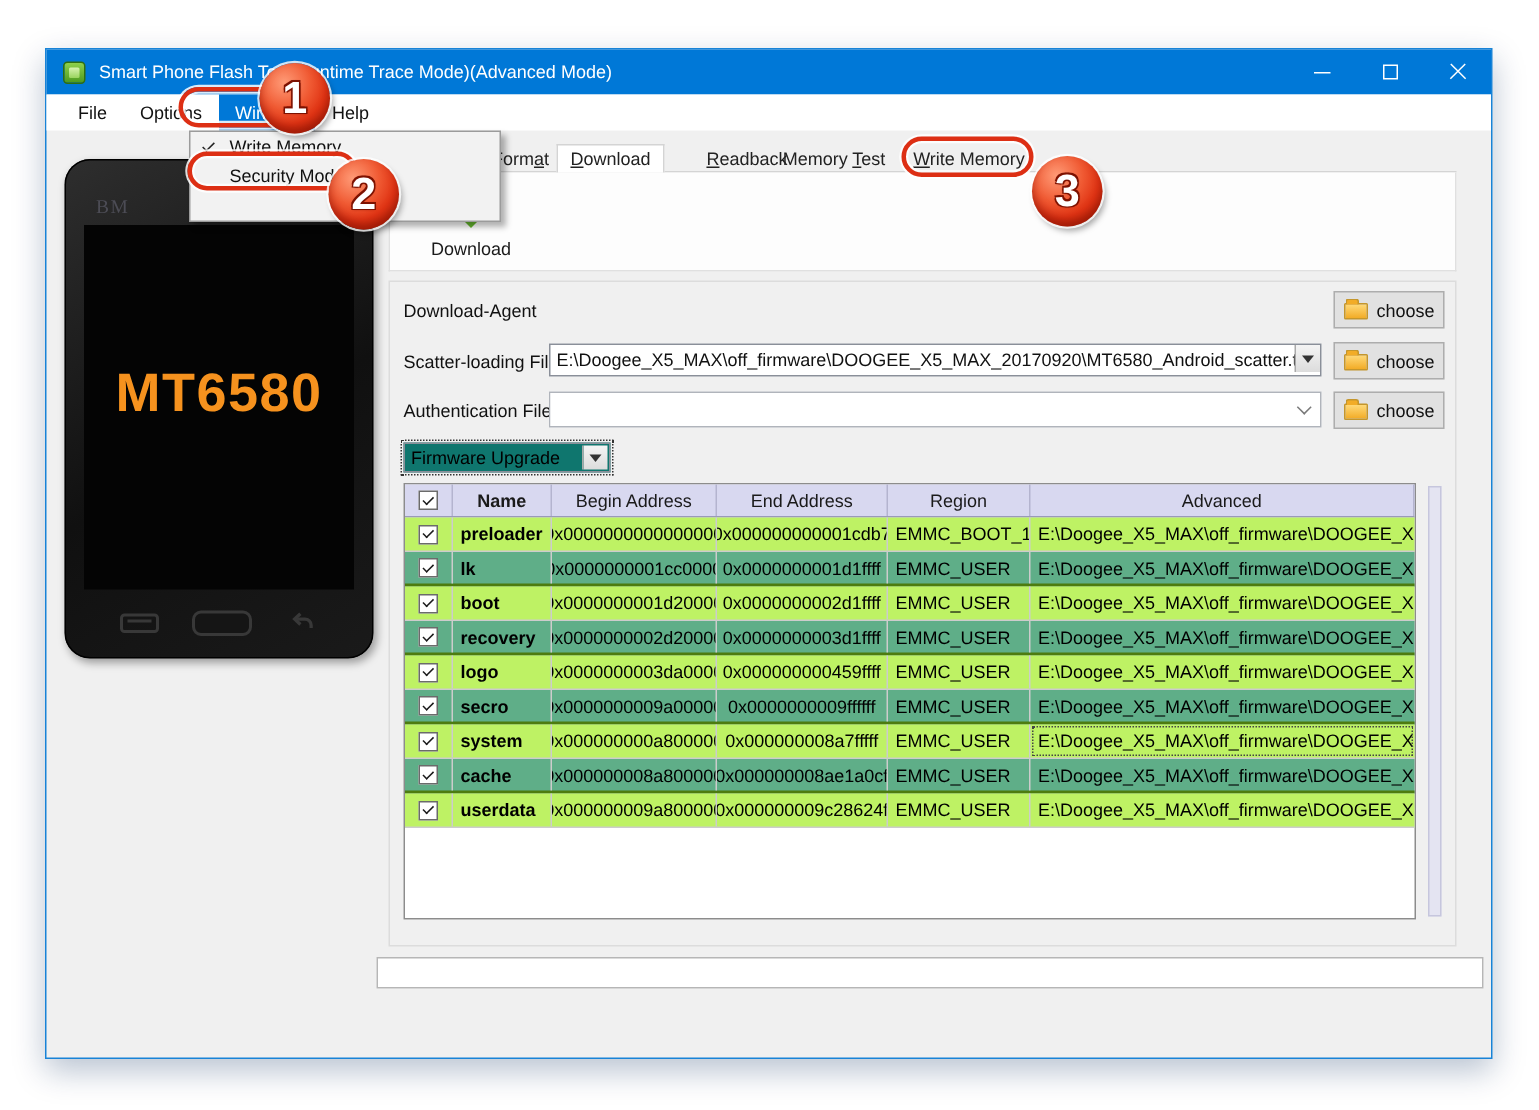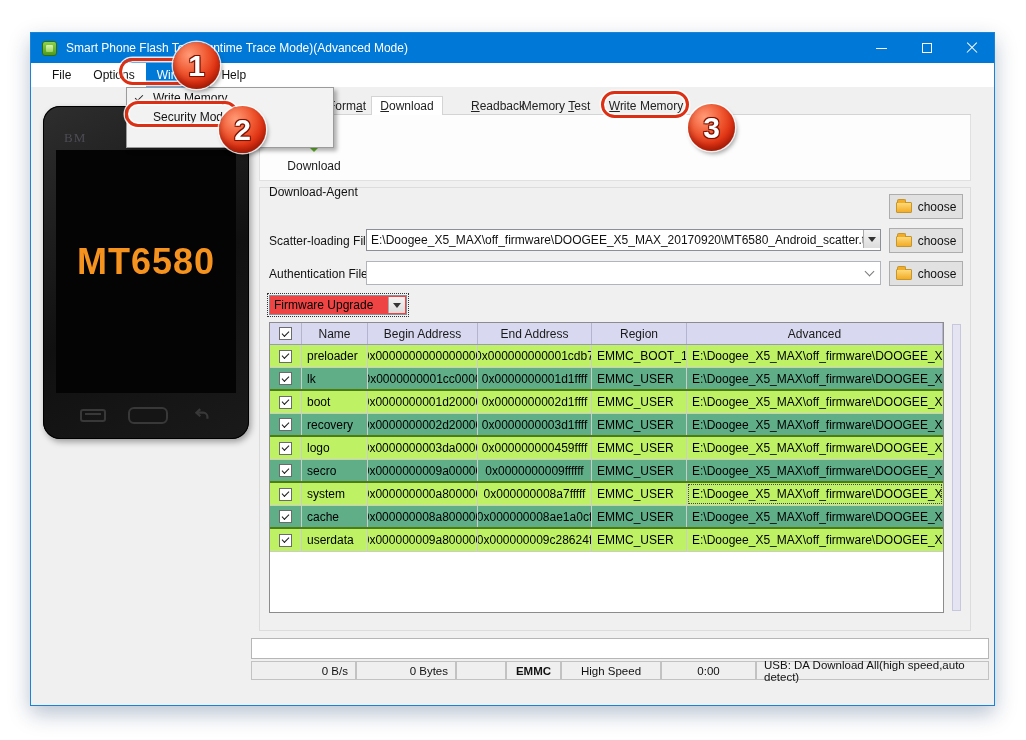--- a/index.html
+++ b/index.html
@@ -66,30 +66,30 @@
   .tfield { position:absolute; left:335px; width:515px; height:22px; background:#fff; border:1px solid #8a8f99;
             font-family:"Liberation Sans",sans-serif; font-size:12px; padding:0 4px; color:#111; }
   .combo-arrow-btn { position:absolute; top:1px; right:1px; width:17px; height:18px; background:linear-gradient(#f4f4f4,#dcdcdc); border-left:1px solid #aaa; display:flex; align-items:center; justify-content:center; }
   .tri-down { width:0; height:0; border-left:4px solid transparent; border-right:4px solid transparent; border-top:5px solid #333; }
   .chev { width:7px; height:7px; border-right:1.6px solid #7a7a7a; border-bottom:1.6px solid #7a7a7a; transform:rotate(45deg); margin-top:-4px; }
   .auth-arrow { position:absolute; top:4px; right:4px; width:14px; height:14px; display:flex; align-items:center; justify-content:center; }
   .choose-btn { position:absolute; left:858px; width:74px; height:25px; background:#e1e1e1; border:1px solid #adadad;
                 display:flex; align-items:center; justify-content:center; gap:6px; font-size:12px; color:#111; }
   .folder { width:16px; height:11px; background:linear-gradient(#ffd977,#f2ac27); border:1px solid #c4962c; border-radius:1px; position:relative; margin-top:2px;}
   .folder::before{ content:""; position:absolute; left:0px; top:-4px; width:7px; height:3px; background:#f2ac27; border:1px solid #c4962c; border-bottom:none; border-radius:2px 2px 0 0; }
-  .mode-combo { position:absolute; left:238px; top:262px; width:138px; height:20px; background:#ef4444; border:1px solid #8a8f99; font-size:12px; padding:2px 4px; outline:1px dotted #333; outline-offset:1px; }
+  .mode-combo { position:absolute; left:238px; top:262px; width:138px; height:20px; background:#0f766e; border:1px solid #8a8f99; font-size:12px; padding:2px 4px; outline:1px dotted #333; outline-offset:1px; }
 
   
   .ptable { position:absolute; left:238px; top:289px; width:675px; height:291px; background:#fff; border:1px solid #8c8c8c; font-size:12px; }
   .trow { display:flex; height:23px; border-bottom:1px solid #cccccc; background:#bef264; }
   .trow.head { height:22px; background:#d8d8f0; border-bottom:1px solid #9a9ab8; color:#1a1a1a; }
   .trow.hl { background:#5fae88; border-bottom:2px solid #4d7c0f; }
   .tcell { border-right:1px solid #cccccc; display:flex; align-items:center; padding:0 5px; overflow:hidden; white-space:nowrap; }
   .trow.head .tcell { justify-content:center; border-right:1px solid #b4b4cf; }
-  .w-cb{ width:32px; justify-content:center;} .w-name{ width:66px;} .w-begin{ width:110px; justify-content:center;}
+  .w-cb{ width:32px; justify-content:center;} .w-name{ width:66px;font-weight:bold;} .w-begin{ width:110px; justify-content:center;}
   .w-end{ width:114px; justify-content:center;} .w-region{ width:95px;} .w-loc{ width:256px; border-right:none;}
   .tcell.focus { outline:1px dotted #444; outline-offset:-2px; }
   .cb { width:13px; height:13px; background:#fff; border:1px solid #6b6b6b; display:flex; align-items:center; justify-content:center; }
   .check { width:7px; height:4px; border-left:1.8px solid #1a1a1a; border-bottom:1.8px solid #1a1a1a; transform:rotate(-45deg); margin-bottom:2px; }
   .scroll-strip { position:absolute; left:921px; top:291px; width:9px; height:287px; background:#e4e4f2; border:1px solid #c6c6dd; }
 
   
   .progress { position:absolute; left:220px; top:605px; width:738px; height:21px; background:#fff; border:1px solid #b6b6b6; }
   .statusbar { position:absolute; left:220px; top:628px; height:19px; display:flex; font-size:11.5px; color:#111; }
   .seg { border:1px solid #c2c2c2; background:#efefef; display:flex; align-items:center; padding:0 7px; margin-right:0px; }
@@ -168,21 +168,21 @@
     <div class="tool-btn" style="left:238px;">
       <span class="dl-icon">
           <span class="stem"></span>
           <span class="tri"></span>
         </span>
       <span class="lbl" style="color:#1a1a1a;">Download</span>
     </div>
 
     <div class="form-box"></div>
 
-    <div class="flabel" style="top:152px;">Download-Agent</div>
+    <div class="flabel" style="top:167px;">Download-Agent</div>
     <div class="choose-btn" style="top:161px;">
       <span class="folder"></span>
       <span>choose</span>
     </div>
 
     <div class="flabel" style="top:201px;">Scatter-loading File</div>
     <div style="position:absolute;left:335px;top:196px;width:515px;height:22px;">
       <input class="tfield" style="left: 0px; top: 0px; width: 515px;" value="E:\Doogee_X5_MAX\off_firmware\DOOGEE_X5_MAX_20170920\MT6580_Android_scatter.txt">
       <span class="combo-arrow-btn">
           <span class="tri-down"></span>
@@ -332,29 +332,20 @@
     <div class="tcell w-begin c-begin">0x000000009a800000</div>
     <div class="tcell w-end c-end">0x000000009c28624f</div>
     <div class="tcell w-region c-region">EMMC_USER</div>
     <div class="tcell w-loc c-loc">E:\Doogee_X5_MAX\off_firmware\DOOGEE_X...</div>
   </div>
         </div>
     </div>
     <div class="scroll-strip"></div>
 
     <div class="progress"></div>
-    <div class="statusbar">
-      <div class="seg r" style="width:105px;">0 B/s</div>
-      <div class="seg r" style="width:100px;">0 Bytes</div>
-      <div class="seg" style="width:50px;"></div>
-      <div class="seg b" style="width:55px;">EMMC</div>
-      <div class="seg c" style="width:100px;">High Speed</div>
-      <div class="seg c" style="width:95px;">0:00</div>
-      <div class="seg" style="width:233px;">USB: DA Download All(high speed,auto detect)</div>
-    </div>
 
     <div class="dropdown">
       <div class="dd-item">
         <span class="dd-check"></span>
         <span>Write Memory</span>
       </div>
       <div class="dd-item">
         <span>Security Mode</span>
       </div>
     </div>

